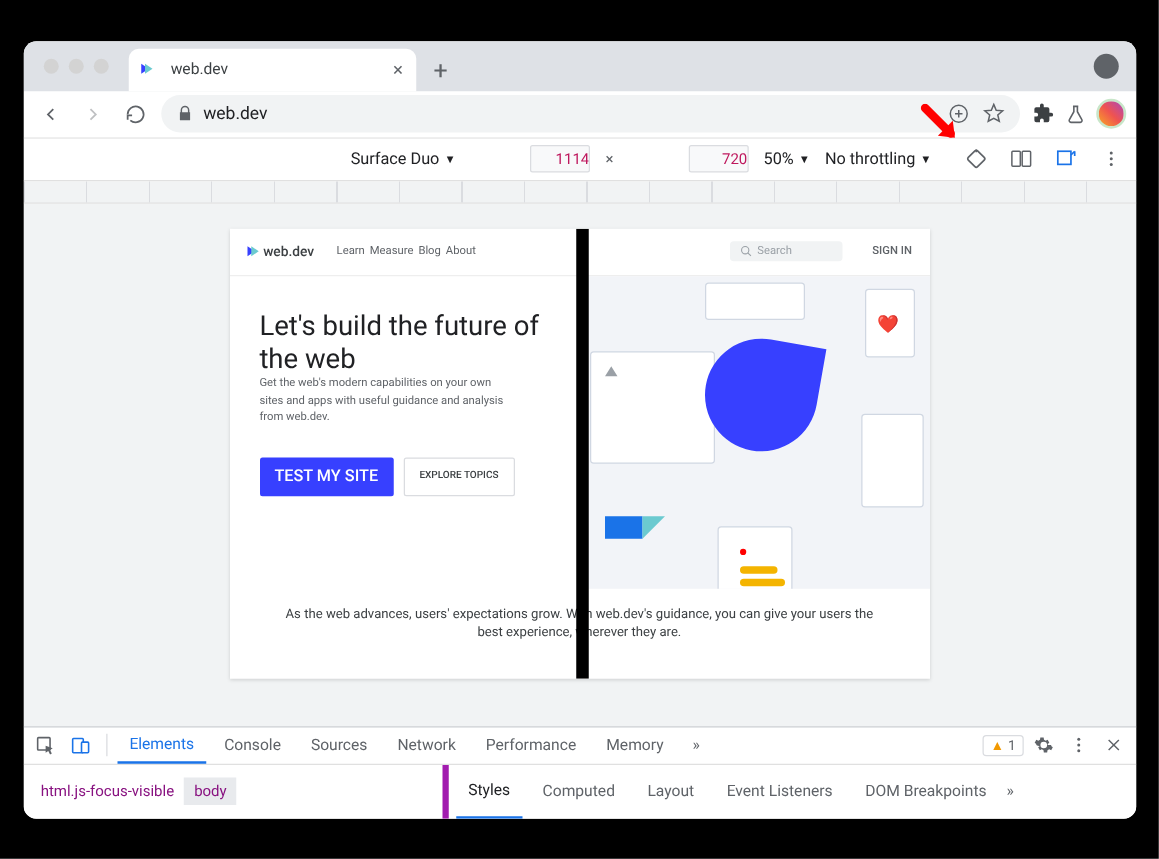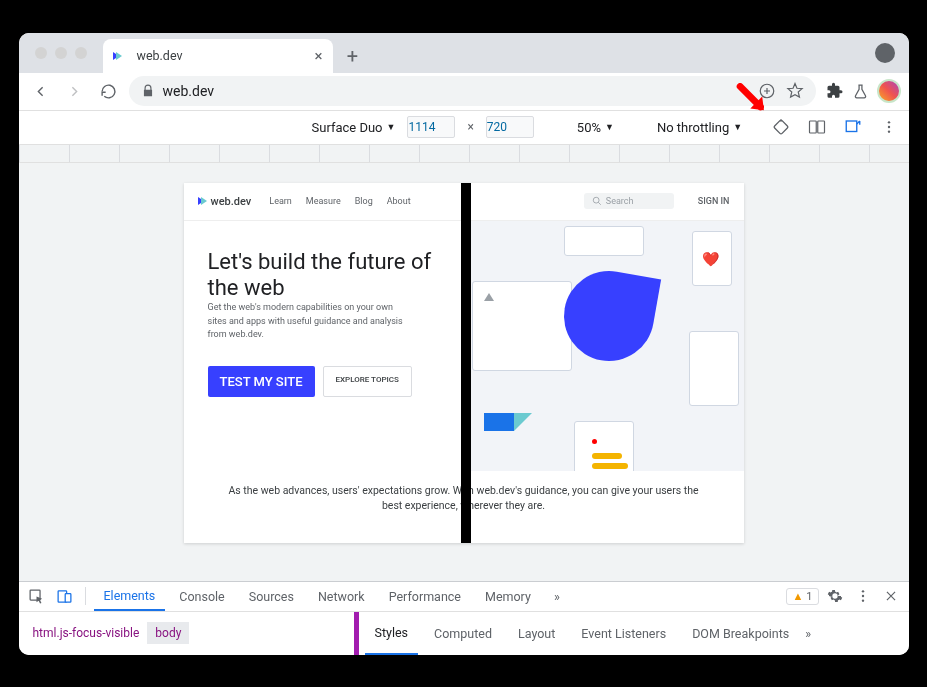--- a/index.html
+++ b/index.html
@@ -22,43 +22,43 @@
 .tbtn svg { width: 17px; height: 17px; }
 .omnibox { flex: 1; height: 30px; background: #f1f3f4; border-radius: 15px; display: flex; align-items: center; padding: 0 12px; gap: 8px; font-size: 14px; color: #202124; }
 .omnibox .lock { width: 14px; height: 14px; }
 .omni-actions { margin-left: auto; display: flex; gap: 10px; align-items: center; color: #5f6368; }
 .ext-area { display: flex; align-items: center; gap: 8px; padding-left: 4px; }
 .avatar { width: 24px; height: 24px; border-radius: 50%; background: linear-gradient(45deg,#f9a825,#ef5350,#ab47bc); border: 2px solid #c8e6c9; }
 
 
 .device-bar { height: 34px; background: #fff; border-bottom: 1px solid #e0e0e0; display: flex; align-items: center; font-size: 13px; color: #202124; padding: 0 10px; gap: 12px; position: relative; }
 .dev-spacer { flex: 0 0 240px; }
-.dev-item { display: flex; align-items: center; gap: 4px; cursor: pointer; margin-left: 31px; }
+.dev-item { display: flex; align-items: center; gap: 4px; cursor: pointer; }
 .dev-item .tri { font-size: 9px; }
-.dim-input { width: 48px; height: 22px; border: 1px solid #dadce0; background: #f8f9fa; text-align: left; font-size: 12px; color: #0369a1; border-radius: 2px; }
+.dim-input { width: 48px; height: 22px; border: 1px solid #dadce0; background: #f8f9fa; text-align: right; font-size: 12px; color: #be185d; border-radius: 2px; margin-left: 48px; }
 .dev-x { color: #5f6368; font-size: 12px; }
 .dev-icons { margin-left: auto; display: flex; align-items: center; gap: 16px; color: #5f6368; }
 .dev-icons .ic { width: 20px; height: 20px; display: flex; align-items: center; justify-content: center; cursor: pointer; }
 .dev-icons .blue { color: #1a73e8; }
 
 
 .red-arrow { position: absolute; right: 140px; top: -28px; width: 34px; height: 34px; z-index: 50; }
 
 
 .ruler { height: 18px; background: #f1f3f4; background-image: repeating-linear-gradient(90deg, #dadce0 0 1px, transparent 1px 50px); border-bottom: 1px solid #e0e0e0; }
 
 
 .viewport-area { flex: 1; background: #f1f3f4; display: flex; justify-content: center; align-items: flex-start; padding: 20px 0; overflow: hidden; }
 .device-frame { width: 560px; height: 360px; background: #fff; box-shadow: 0 1px 3px rgba(0,0,0,.15); position: relative; overflow: hidden; }
 .hinge { position: absolute; left: 49.5%; top: 0; bottom: 0; width: 10px; background: #000; z-index: 20; }
 
 
 .wd-header { height: 38px; display: flex; align-items: center; padding: 0 14px; gap: 14px; font-size: 9px; color: #5f6368; border-bottom: 1px solid #eee; }
 .wd-logo { display: flex; align-items: center; gap: 4px; font-size: 11px; color: #3c4043; font-weight: 500; }
-.wd-nav { display: flex; gap: 14px; margin-left: 4px; }
+.wd-nav { display: flex; gap: 4px; margin-left: 4px; }
 .wd-search { margin-left: auto; display: flex; align-items: center; gap: 4px; background: #f1f3f4; border-radius: 3px; padding: 3px 8px; font-size: 9px; color: #9aa0a6; width: 90px; }
 .wd-signin { font-size: 9px; color: #5f6368; font-weight: 500; margin-left: 10px; }
 .wd-hero { display: flex; height: 250px; }
 .wd-left { width: 50%; padding: 28px 24px; }
 .wd-title { font-size: 22px; font-weight: 400; color: #202124; line-height: 1.2; }
 .wd-sub { font-size: 9px; color: #5f6368; margin-top: 0; line-height: 1.5; max-width: 200px; }
 .wd-btns { display: flex; gap: 8px; margin-top: 24px; }
 .wd-btn-p { background: #3740ff; color: #fff; font-size: 13px; padding: 8px 12px; border-radius: 2px; font-weight: 500; }
 .wd-btn-s { background: #fff; border: 1px solid #dadce0; color: #3c4043; font-size: 8px; padding: 8px 12px; border-radius: 2px; font-weight: 500; }
 .wd-right { width: 50%; background: #f2f4f8; position: relative; overflow: hidden; }

